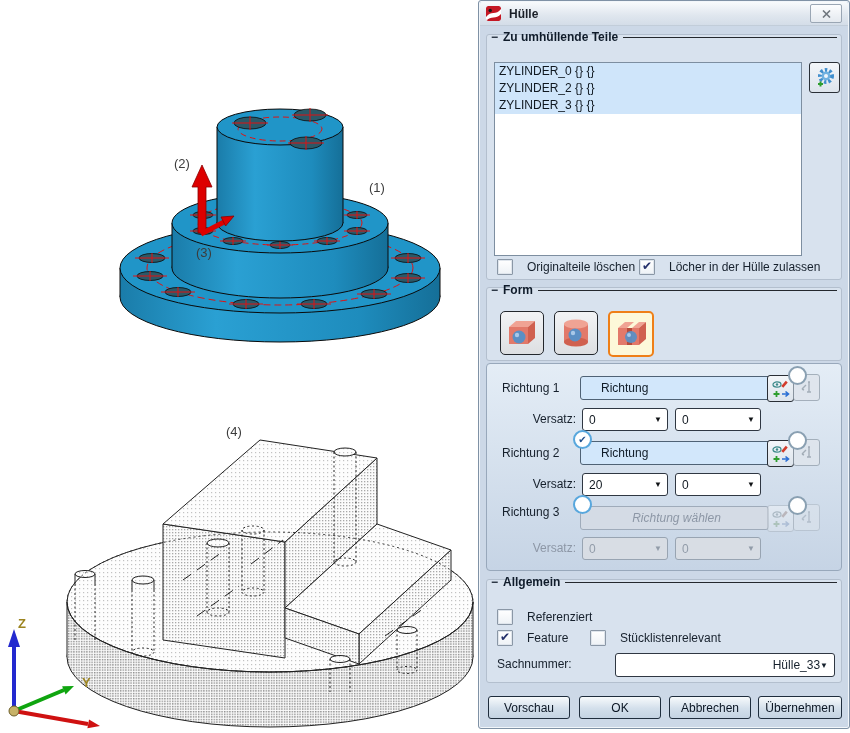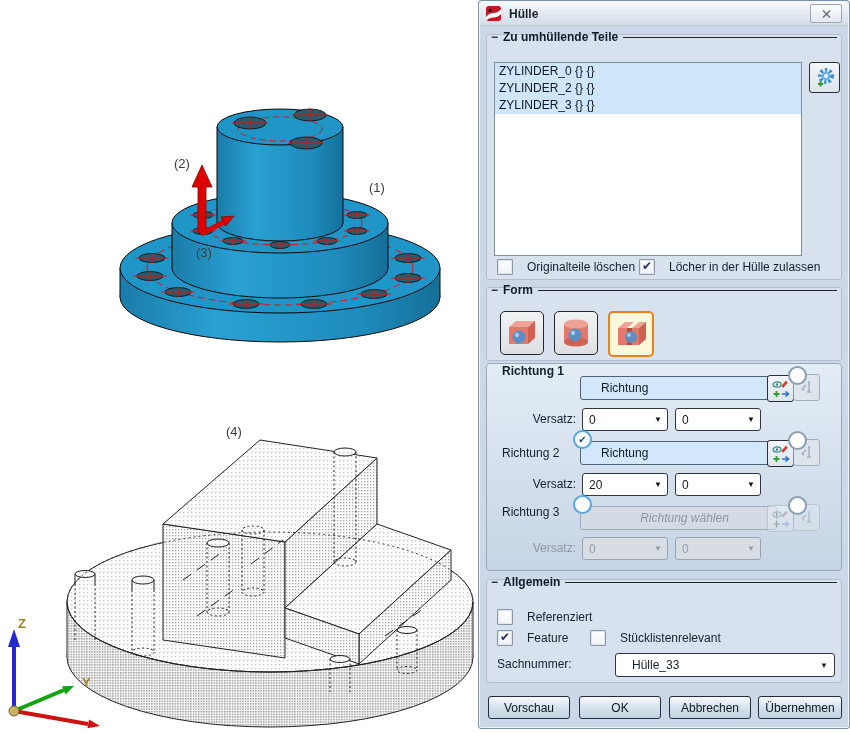--- a/index.html
+++ b/index.html
@@ -41,41 +41,41 @@
   .formbtn{position:absolute;top:23px;width:42px;height:42px;border:1px solid #23272d;border-radius:5px;
            background:linear-gradient(#f2f3f5,#dddfe2);display:flex;align-items:center;justify-content:center;}
   .formbtn.selected{border:2px solid #ef7f17;background:#fdf8d9;}
 
   
   #dirpanel{position:absolute;left:7px;top:362px;width:354px;height:206px;border:1px solid #98a8bb;border-radius:4px;
             background:linear-gradient(#e4edf6,#c6d4e5);}
   .dlabel{position:absolute;color:#16202c;}
   .dinput{position:absolute;width:183px;height:22px;background:#d2e7fb;border:1px solid #4f6275;border-radius:3px;
           line-height:22px;padding-left:20px;color:#101c28;}
-  .dinput.disabled{background:#d4dbe5;border-color:#9fabba;color:#8d97a6;font-style:italic;text-align:center;padding-left:12px;}
+  .dinput.disabled{background:#d4dbe5;border-color:#9fabba;color:#8d97a6;font-style:italic;text-align:center;padding-left:4px;}
   .combo{position:absolute;width:84px;height:21px;background:#fff;border:1px solid #2f3742;border-radius:3px;
          display:flex;align-items:center;}
   .combo .val{flex:1;padding-left:6px;color:#101820;}
   .combo .arr{padding-right:5px;font-size:8px;color:#101316;}
   .combo.disabled{background:#d8dde4;border-color:#98a4b2;}
   .combo.disabled .val,.combo.disabled .arr{color:#929ca9;}
   .mini-btn{position:absolute;width:25px;height:25px;border:1px solid #2a2f36;border-radius:3px;
             background:linear-gradient(#f3f6f9,#dde4ec);display:flex;align-items:center;justify-content:center;}
   .mini-btn.gray{border-color:#9aa6b2;background:#dfe5ec;opacity:.85;}
   .mini-btn.disabled{opacity:.5;border-color:#a7b1bc;}
   .badge{position:absolute;width:15px;height:15px;border-radius:50%;background:#fff;border:2px solid #58a7dd;z-index:3;
          display:flex;align-items:center;justify-content:center;}
   .badge .tick{display:none;color:#1f4e8c;font-size:10px;font-weight:bold;line-height:10px;}
   .badge.checked .tick{display:block;}
   .badge.graybadge{border-color:#8aa0b2;}
 
   
   #sach-combo{position:absolute;left:128px;top:73px;width:218px;height:22px;background:#fff;border:1px solid #2f3742;
               border-radius:3px;display:flex;align-items:center;}
-  #sach-combo .val{flex:1;padding-left:16px;}
+  #sach-combo .val{flex:1;padding-left:16px;text-align:right;}
   #sach-combo .arr{padding-right:6px;font-size:8px;}
 
   
   .fbtn{position:absolute;top:695px;height:21px;border:1px solid #1f2d3d;border-radius:3px;
         background:linear-gradient(#f7fafc,#d3dfeb 55%,#c4d3e2);display:flex;align-items:center;justify-content:center;
         color:#0a1523;}
 </style>
 </head>
 <body>
 
@@ -322,21 +322,21 @@
         <polygon points="24,9 31,3 31,20 24,26" fill="#d0604f"></polygon>
         <polygon points="12,9 17,9 17,26 12,26" fill="#b54a3a"></polygon>
         <circle cx="16" cy="18" r="6" fill="#5b8fc4" opacity="0.95"></circle>
           <circle cx="14" cy="16" r="2" fill="#a8c8e8"></circle>
       </svg>
     </div>
   </div>
 
   <div id="dirpanel">
 
-    <span class="dlabel" style="left:15px;top:0;font-weight:bold;">Richtung 1</span>
+    <span class="dlabel" style="left:15px;top:17px;">Richtung 1</span>
     <div class="dinput" style="left:93px;top:12px;">Richtung</div>
     <div class="mini-btn" style="left:280px;top:11px;">
       <svg width="18" height="18" viewBox="0 0 18 18">
         <ellipse cx="5" cy="4.5" rx="4" ry="2.6" fill="none" stroke="#3d8a8a" stroke-width="1.2"></ellipse>
           <circle cx="5" cy="4.5" r="1.2" fill="#3d8a8a"></circle>
         <rect x="11.5" y="1" width="2.6" height="7" transform="rotate(40 13 4)" fill="#d23c2c"></rect>
         <path d="M1.5,14 h6 M4.5,11 v6" stroke="#2e9e2e" stroke-width="1.8"></path>
         <path d="M10,14 h6 M13.5,11.5 L16.5,14 L13.5,16.5" fill="none" stroke="#2b6fd4" stroke-width="1.6"></path>
       </svg>
     </div>

